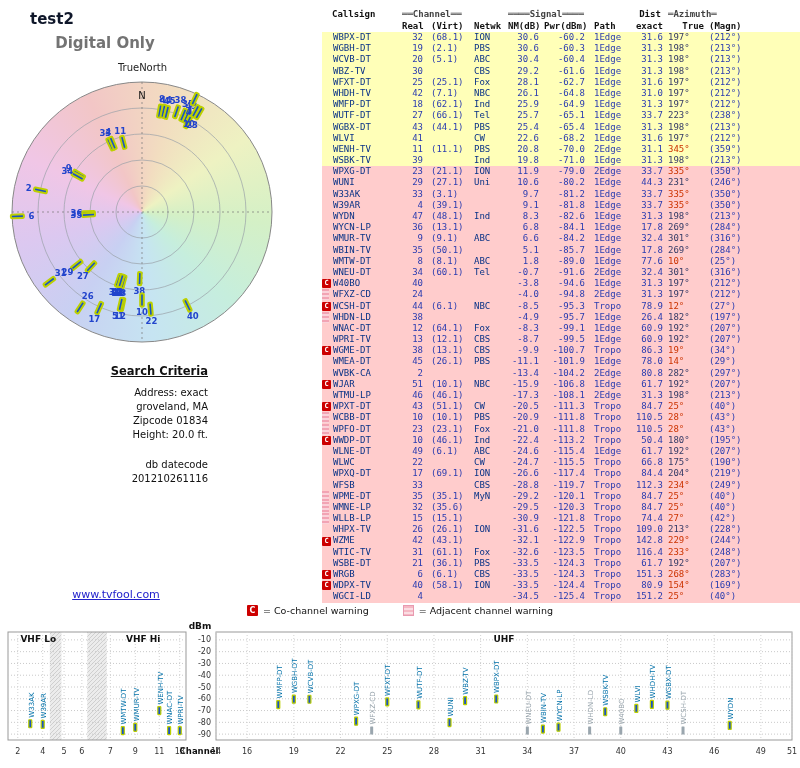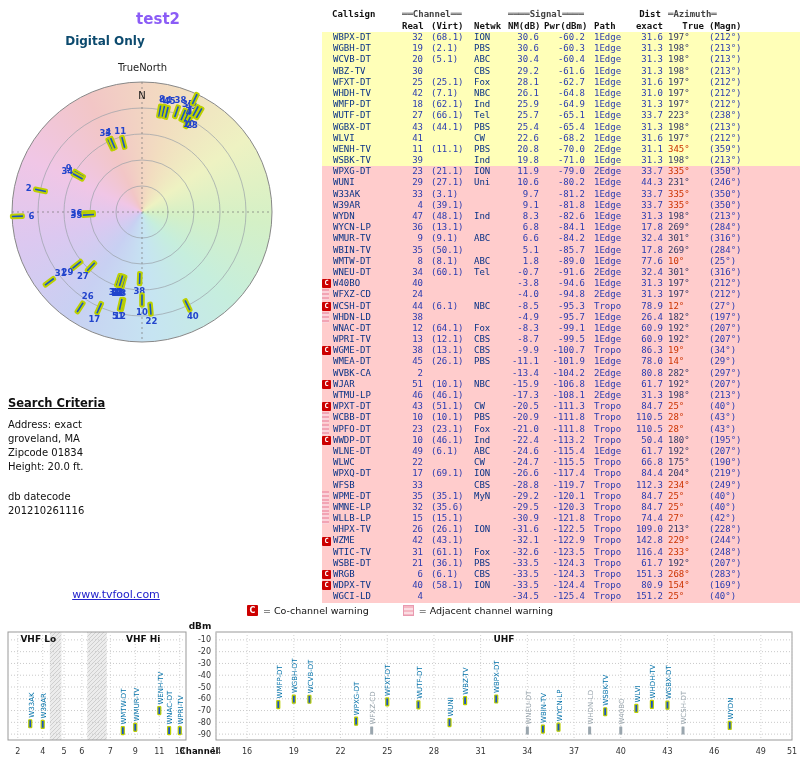--- a/index.html
+++ b/index.html
@@ -1,28 +1,28 @@
 <!DOCTYPE html>
 <html><head>
 <meta charset="utf-8">
 <style>
   html,body{margin:0;padding:0;}
   body{width:800px;height:768px;position:relative;background:#fff;font-family:"DejaVu Sans",sans-serif;overflow:hidden;}
   .abs{position:absolute;}
 
   
-  #radar-title{left:30px;top:10px;width:150px;text-align:right;font-weight:bold;font-size:15px;color:#8b5cf6;}
-  #radar-subtitle{left:30px;top:34px;width:150px;text-align:center;font-weight:bold;font-size:12px;color:#0c4a6e;}
+  #radar-title{left:30px;top:10px;width:150px;text-align:left;font-weight:bold;font-size:15px;color:#0f172a;}
+  #radar-subtitle{left:30px;top:34px;width:150px;text-align:center;font-weight:bold;font-size:15px;color:#737373;}
   #truenorth{left:60px;top:62px;width:165px;text-align:center;font-size:10px;color:#222;}
   #polar-wrap{left:2px;top:72px;width:280px;height:280px;}
   #polar-bg{position:absolute;left:10px;top:10px;width:260px;height:260px;border-radius:50%;
     background:conic-gradient(from -25deg,#f2c6c6,#f2ddc0,#eef2c2,#d4f0c6,#c6eedd,#c6e4f2,#c8d0f2,#dcc8f0,#f0c6e6,#f2c6c6);}
   #polar{position:absolute;left:0;top:0;}
 
-  #criteria{left:8px;top:396px;width:200px;text-align:left;font-size:10px;line-height:14px;color:#111;}
+  #criteria{left:8px;top:364px;width:200px;text-align:right;font-size:10px;line-height:14px;color:#111;}
   #criteria .head{font-weight:bold;font-size:11.5px;text-decoration:underline;margin-bottom:8px;}
   #criteria .dbblock{margin-top:16px;}
   #tvfool-link{left:16px;top:588px;width:200px;text-align:center;font-size:11px;}
   #tvfool-link a{color:#2222cc;text-decoration:underline;cursor:pointer;}
 
   
   #rtable{left:322px;top:8px;width:556px;font-family:"DejaVu Sans Mono",monospace;font-size:9px;}
   .trow{display:grid;grid-template-columns:10px 70px 26px 42px 38px 36px 46px 42px 36px 38px 46px;height:11.2px;line-height:11.2px;align-items:center;}
   .hrow{height:12px;line-height:12px;}
   .tc{overflow:hidden;white-space:pre;}

